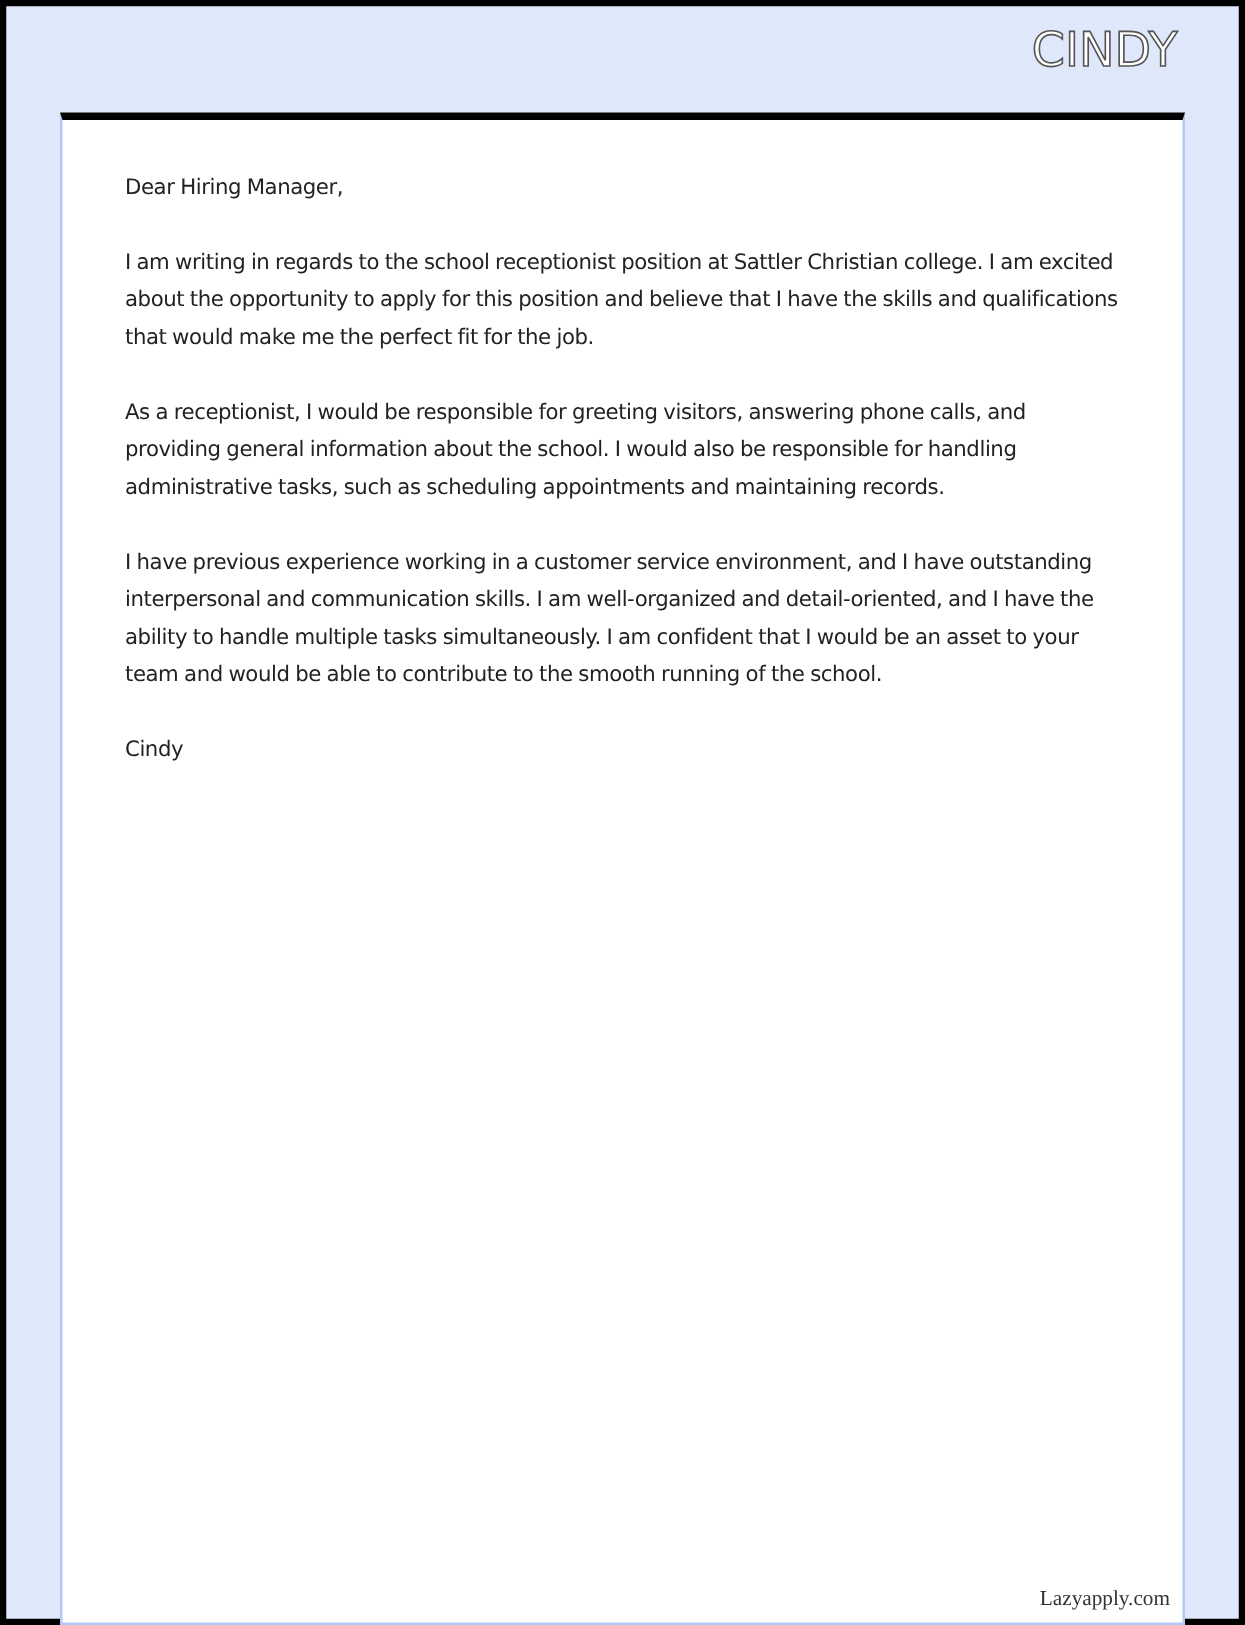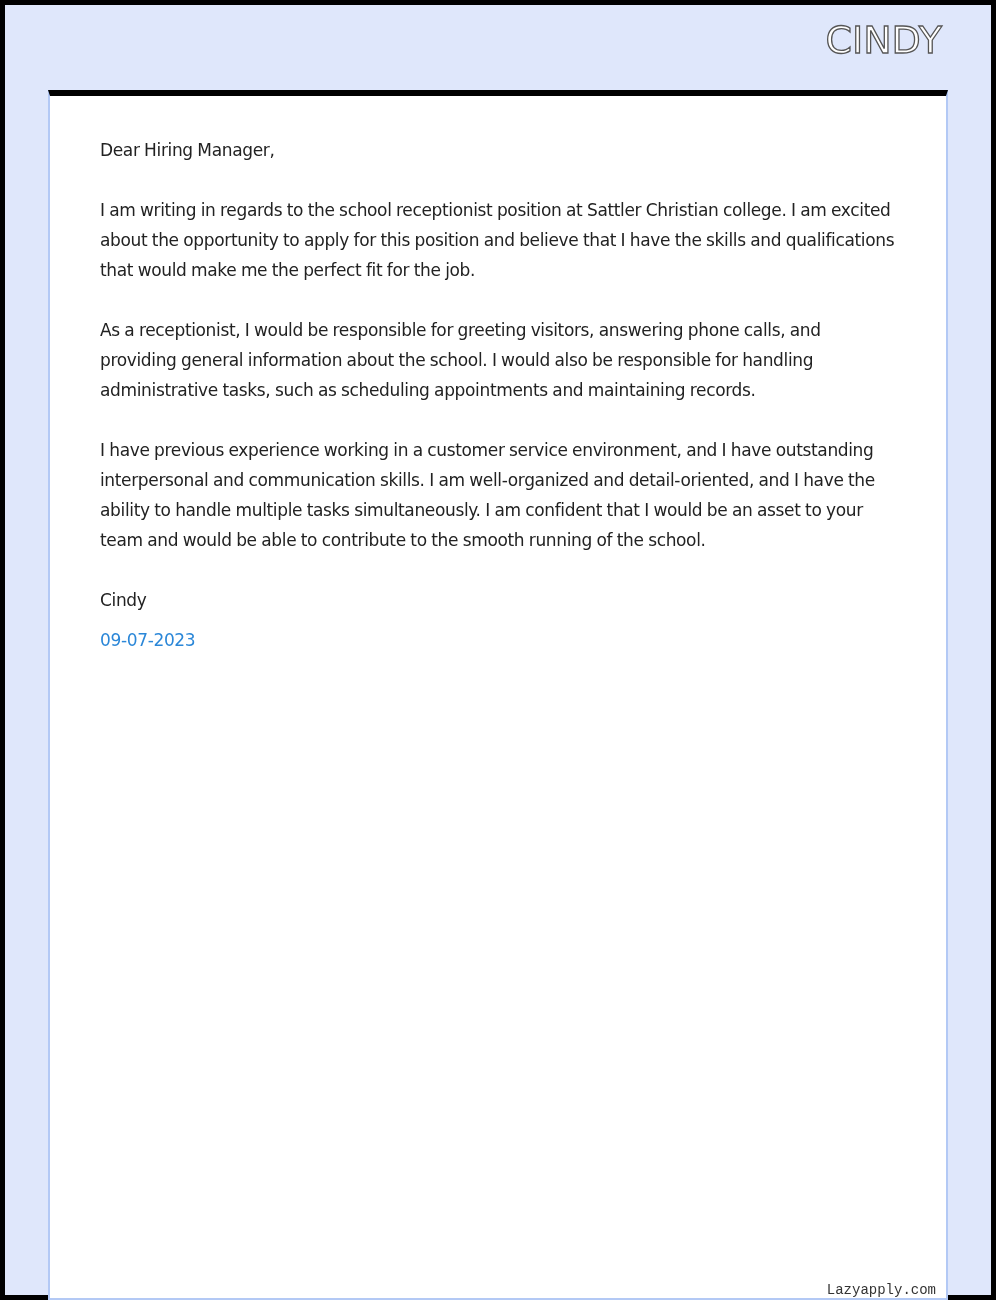--- a/index.html
+++ b/index.html
@@ -66,38 +66,37 @@
     }
     .letter p.tight {
       margin-bottom: 10px;
     }
     .date {
       color: #2b87d8;
     }
     .footer-credit {
       position: absolute;
       right: 10px;
-      bottom: 0px;
-      font-family: Liberation Mono, monospace;
-      font-size: 14px;
+      bottom: 11px;
+      font-family: Liberation Serif, serif;
+      font-size: 17px;
       color: #333;
       line-height: 16px;
     }
   </style>
 </head>
 <body>
 
 <div class="frame">
   <h1 class="brand-name">CINDY</h1>
 
   <div class="card">
     <div class="letter">
       <p>Dear Hiring Manager,</p>
       <p>I am writing in regards to the school receptionist position at Sattler Christian college. I am excited about the opportunity to apply for this position and believe that I have the skills and qualifications that would make me the perfect fit for the job.</p>
       <p>As a receptionist, I would be responsible for greeting visitors, answering phone calls, and providing general information about the school. I would also be responsible for handling administrative tasks, such as scheduling appointments and maintaining records.</p>
       <p>I have previous experience working in a customer service environment, and I have outstanding interpersonal and communication skills. I am well-organized and detail-oriented, and I have the ability to handle multiple tasks simultaneously. I am confident that I would be an asset to your team and would be able to contribute to the smooth running of the school.</p>
       <p class="tight">Cindy</p>
-      <p class="date">09-07-2023</p>
     </div>
 
     <div class="footer-credit">Lazyapply.com</div>
   </div>
 </div>
 
 </body></html>

